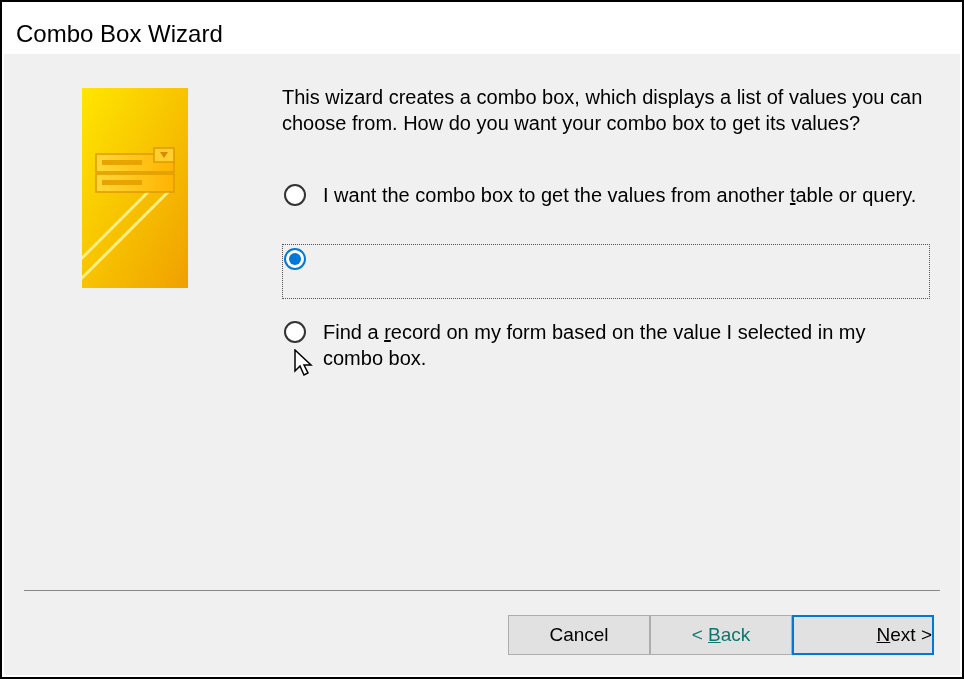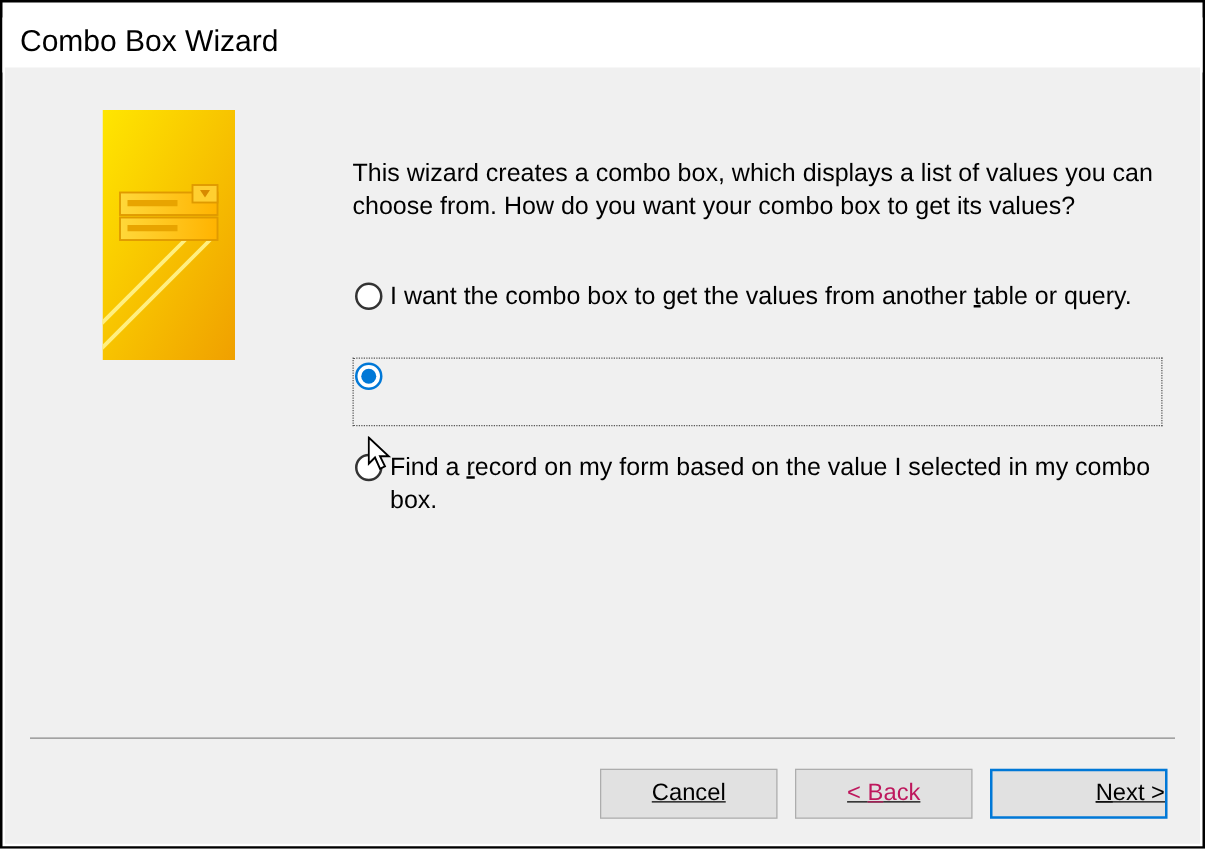--- a/index.html
+++ b/index.html
@@ -35,27 +35,26 @@
     width: 106px; height: 200px;
   }
   .content {
     position: absolute;
     left: 278px; top: 30px; right: 30px;
   }
   .intro {
     font-size: 20px;
     line-height: 1.3;
     margin-bottom: 44px;
-    margin-top: 42px;
   }
   .options { }
   .option-row {
     display: flex;
     align-items: flex-start;
-    gap: 6px;
+    gap: 17px;
     margin-bottom: 18px;
     padding: 2px 4px 18px 2px;
   }
   .option-row.selected {
     border: 1px dotted #555;
     padding: 1px 3px 28px 1px;
   }
   .radio {
     width: 22px; height: 22px;
     border: 2px solid #333;
@@ -85,35 +84,33 @@
   .divider {
     position: absolute;
     left: 20px; right: 20px; bottom: 84px;
     height: 1px;
     background: #888;
   }
   .buttons {
     position: absolute;
     right: 26px; bottom: 20px;
     display: flex;
-    gap: 14px;
-    text-decoration: underline;
   }
   .btn {
     width: 142px; height: 40px;
     background: #e1e1e1;
     border: 1px solid #adadad;
     font-size: 19px;
     display: flex;
     align-items: center;
     justify-content: center;
     user-select: none;
   }
   .btn.disabled {
-    color: #be185d;
+    color: #0f766e;
   }
   .btn.primary {
     background: #e1e1e1;
     border: 2px solid #0078d7;
     justify-content: flex-end;
   }
   .cursor {
     position: absolute;
     left: 290px; top: 295px;
     pointer-events: none;

